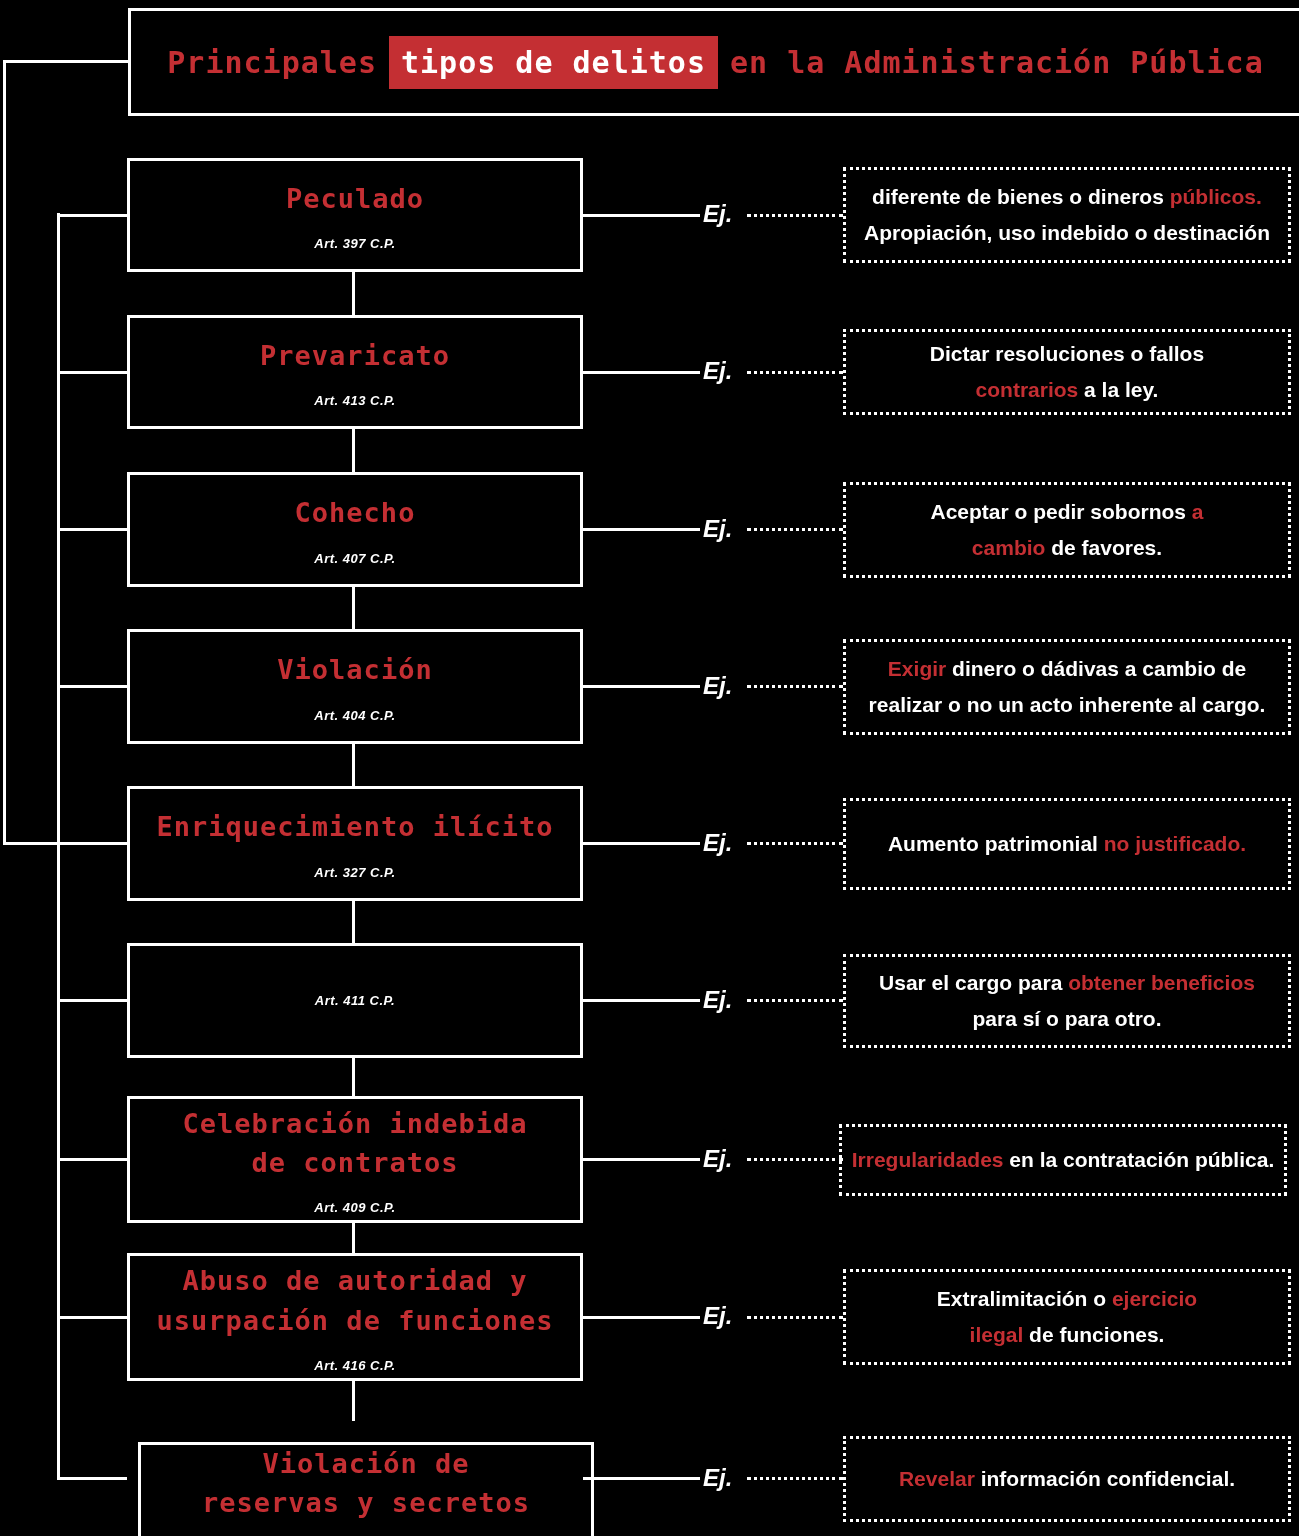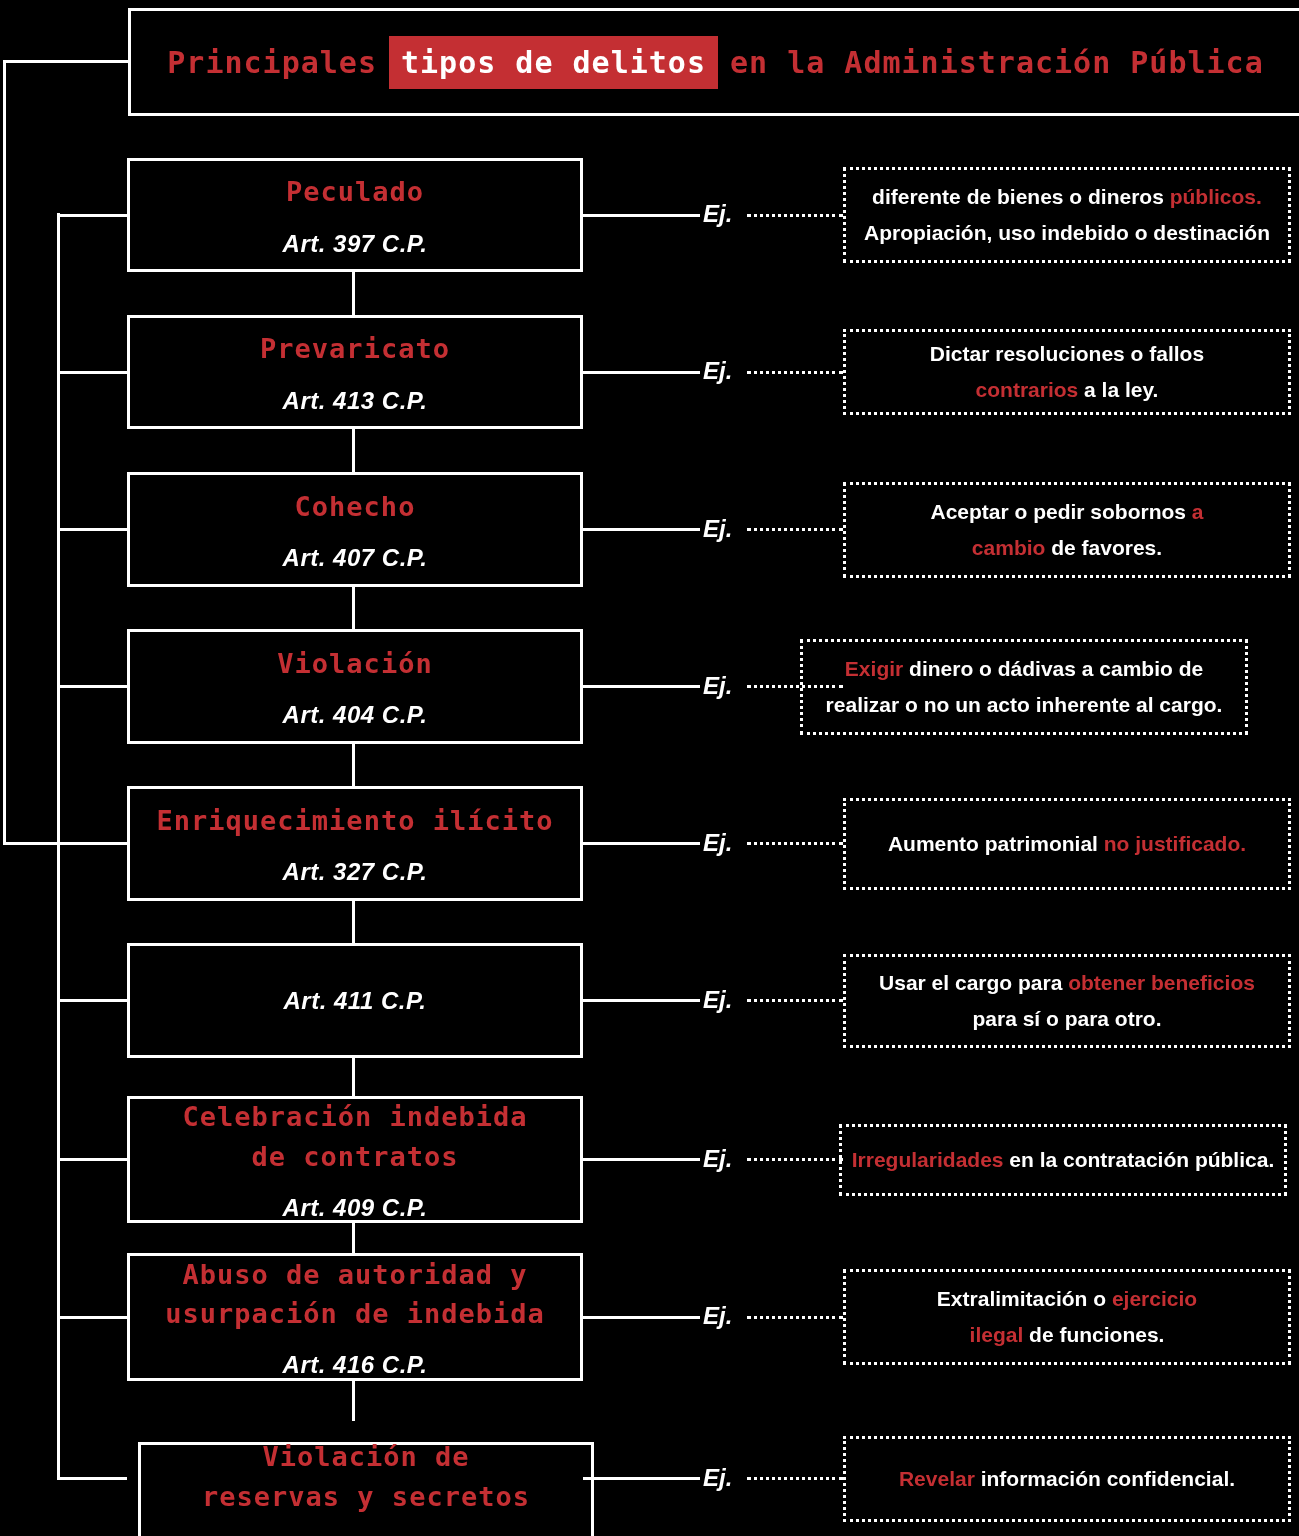--- a/index.html
+++ b/index.html
@@ -26,21 +26,21 @@
   .crime-box{
     position:absolute;border:3px solid var(--line);box-sizing:border-box;
     display:flex;flex-direction:column;align-items:center;justify-content:center;
     gap:18px;background:var(--bg);
   }
   .crime-name{
     color:var(--accent);font:bold 27px "DejaVu Sans Mono",monospace;
     text-align:center;line-height:1.45;white-space:pre-line;letter-spacing:1px;
   }
   .crime-article{
-    color:#ffffff;font-style:italic;font-weight:bold;font-size:24px;
+    color:#ffffff;font-style:italic;font-weight:bold;font-size:13px;
     font-family:"Liberation Sans",sans-serif;letter-spacing:0.5px;
   }
 
   .ej{
     position:absolute;color:#ffffff;
     font:italic bold 24px "Liberation Sans",sans-serif;
   }
   .dotline{position:absolute;height:0;border-top:3px dotted var(--line);}
 
   .desc-box{
@@ -116,21 +116,21 @@
       </div>
       <div class="row">
     <div class="crime-box" style="left: 127px; top: 629px; width: 456px; height: 115px;">
       <div class="crime-name">Violación</div>
       <div class="crime-article">Art. 404 C.P.</div>
     </div>
     <div class="wire stub" style="left: 57px; top: 685px; width: 70px; height: 3px;"></div>
     <div class="wire rline" style="left: 583px; top: 685px; width: 117px; height: 3px;"></div>
     <div class="ej" style="left: 703px; top: 686.5px; transform: translateY(-54%);">Ej.</div>
     <div class="dotline" style="left: 747px; top: 685px; width: 96px;"></div>
-    <div class="desc-box" style="left: 800px; top: 638.5px; width: 448px; height: 96px;">
+    <div class="desc-box" style="left: 843px; top: 638.5px; width: 448px; height: 96px;">
           <div class="desc-line"><span class="red">Exigir</span><span> dinero o dádivas a cambio de</span></div>
           <div class="desc-line"><span>realizar o no un acto inherente al cargo.</span></div>
         </div>
   <div class="wire" style="left: 352px; top: 744px; width: 3px; height: 42px;"></div>
       </div>
       <div class="row">
     <div class="crime-box" style="left: 127px; top: 786px; width: 456px; height: 115px;">
       <div class="crime-name">Enriquecimiento ilícito</div>
       <div class="crime-article">Art. 327 C.P.</div>
     </div>
@@ -168,21 +168,21 @@
     <div class="ej" style="left: 703px; top: 1159.5px; transform: translateY(-54%);">Ej.</div>
     <div class="dotline" style="left: 747px; top: 1158px; width: 96px;"></div>
     <div class="desc-box" style="left: 839px; top: 1123.5px; width: 448px; height: 72px;">
           <div class="desc-line"><span class="red">Irregularidades</span><span> en la contratación pública.</span></div>
         </div>
   <div class="wire" style="left: 352px; top: 1223px; width: 3px; height: 30px;"></div>
       </div>
       <div class="row">
     <div class="crime-box" style="left: 127px; top: 1253px; width: 456px; height: 128px;">
       <div class="crime-name">Abuso de autoridad y
-usurpación de indebida</div>
+usurpación de funciones</div>
       <div class="crime-article">Art. 416 C.P.</div>
     </div>
     <div class="wire stub" style="left: 57px; top: 1315.5px; width: 70px; height: 3px;"></div>
     <div class="wire rline" style="left: 583px; top: 1315.5px; width: 117px; height: 3px;"></div>
     <div class="ej" style="left: 703px; top: 1317px; transform: translateY(-54%);">Ej.</div>
     <div class="dotline" style="left: 747px; top: 1315.5px; width: 96px;"></div>
     <div class="desc-box" style="left: 843px; top: 1269px; width: 448px; height: 96px;">
           <div class="desc-line"><span>Extralimitación o </span><span class="red">ejercicio</span></div>
           <div class="desc-line"><span class="red">ilegal</span><span> de funciones.</span></div>
         </div>

